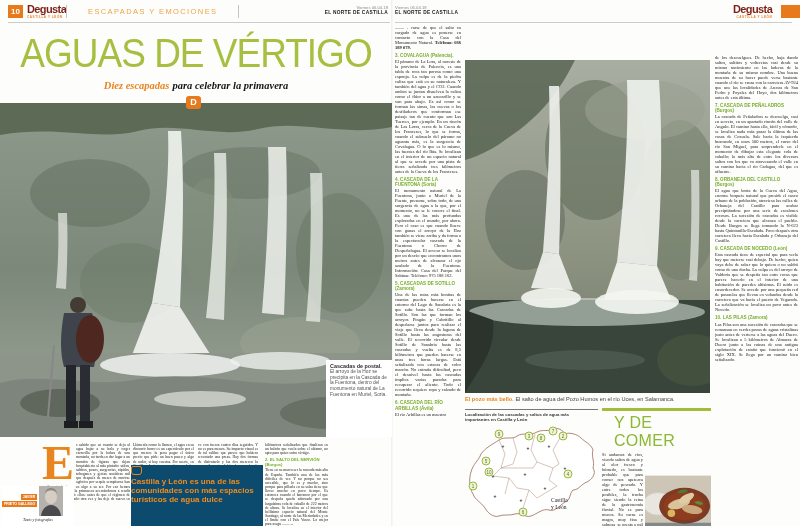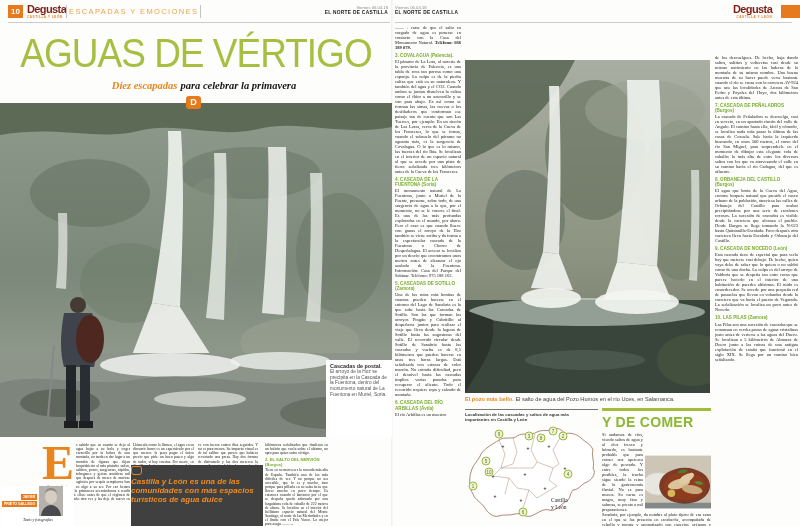--- a/index.html
+++ b/index.html
@@ -6,21 +6,21 @@
   #spread{position:relative;width:800px;height:526px;background:#fdfdfb;overflow:hidden;
           font-family:"Liberation Sans",sans-serif;color:#1b1b1b;}
   #spread *{box-sizing:border-box;}
   .abs{position:absolute;}
 
   
   .pgbadge{width:15px;height:13px;background:#e87a1e;color:#fff;font:bold 8px/13px "Liberation Sans",sans-serif;text-align:center;}
   .brand{line-height:1;}
   .brand .bname{font-weight:bold;font-size:11px;letter-spacing:-0.6px;color:#7d1f15;}
   .brand .bsub{font-size:3px;letter-spacing:0.6px;color:#e87a1e;font-weight:bold;margin-top:1px;}
-  .sectionname{font-size:7.5px;letter-spacing:1.4px;color:#efa449;padding:2px 2px;
+  .sectionname{font-size:7.5px;letter-spacing:1.4px;color:#efa449;padding:2px 21px;
                border-left:1px solid #c4c4c4;border-right:1px solid #c4c4c4;}
   .dateblk{line-height:1.2;}
   .dateblk .d1{font-size:4.2px;color:#8a8a8a;}
   .dateblk .d2{font-size:4.8px;font-weight:bold;color:#1a1a1a;letter-spacing:0.3px;}
   .hrule{height:1px;background:#cccccc;}
 
   
   .headline{width:392px;text-align:center;font-size:37px;font-weight:500;color:#a6bf41;
             letter-spacing:-1px;transform:scaleY(1.08);transform-origin:center top;line-height:1;}
   .kicker{width:392px;text-align:center;font-family:"Liberation Serif",serif;font-style:italic;
@@ -45,21 +45,21 @@
 
   
   .col{top:443px;height:83px;overflow:hidden;font-family:"Liberation Serif",serif;
        font-size:3.8px;line-height:4.15px;text-align:justify;}
   .dropcap{float:left;font-family:"Liberation Serif",serif;font-weight:bold;color:#e8851f;
            font-size:48px;line-height:40px;padding-right:2px;}
   .sec-title{font-family:"Liberation Sans",sans-serif;font-weight:bold;color:#79ad2e;
              font-size:4.2px;line-height:4.7px;margin:2.5px 0 1px;text-align:left;}
 
   
-  .quote{background:#404040;z-index:3;padding-top:1px;font-style:italic;}
+  .quote{background:#0c4a6e;z-index:3;padding-top:1px;}
   .qicon{width:11px;height:9px;border:1.5px solid #e8851f;border-radius:2px 2px 3px 3px;}
   .qtext{font-weight:bold;color:#ef8c1f;font-size:8px;line-height:9px;margin-top:2px;}
 
   
   .byline{background:#fff;z-index:3;}
   .byrow{display:flex;align-items:flex-start;}
   .chips{display:flex;flex-direction:column;align-items:flex-end;margin-right:2px;margin-top:8px;}
   .chip{background:#e87a1e;color:#fff;font-size:3.5px;font-weight:bold;padding:1px 2px;margin-bottom:1px;white-space:nowrap;}
   .byrole{font-family:"Liberation Serif",serif;font-style:italic;font-size:4px;color:#222;margin-top:1px;text-align:center;width:100%;}
 
@@ -68,21 +68,21 @@
   .rcol .sec-title{font-size:4.6px;line-height:5.1px;margin:3px 0 1px;}
   .rcol b{font-weight:bold;}
 
   
   .mapblk{border-top:1px solid #777;padding-top:2px;}
   .map-title{font-size:4.3px;line-height:5px;font-weight:bold;color:#333;width:112px;}
   .mapsvg{margin-top:2px;}
 
   
   .comerbar{height:3px;background:#a2bd3a;}
-  .comer-title{font-size:14px;font-weight:bold;color:#8cb832;letter-spacing:0.3px;margin:3px 0 2px;}
+  .comer-title{font-size:16px;font-weight:normal;color:#8cb832;letter-spacing:0.3px;margin:3px 12px 2px;}
   .comer-text{font-family:"Liberation Serif",serif;font-size:4.4px;line-height:5px;text-align:justify;color:#1b1b1b;height:96px;overflow:hidden;}
   .foodfloat{float:right;width:66px;height:56px;margin:22px 0 0 2px;}
   .foodfloat svg{display:block;width:100%;height:100%;}
 
   .gutter{left:391px;top:0;width:3px;height:526px;background:linear-gradient(90deg,#eee,#fff);}
 </style>
 </head>
 <body>
 
 <div id="spread">
@@ -106,21 +106,21 @@
   <div class="abs brand" style="left:733px;top:4px;text-align:right;">
     <div class="bname">Degusta</div>
     <div class="bsub">CASTILLA Y LEÓN</div>
   </div>
   <div class="abs pgbadge" style="left:781px;top:5px;padding-left:20px;">11</div>
   <div class="abs hrule" style="left:395px;top:22px;width:397px;"></div>
 
   <div class="abs gutter"></div>
 
   <div class="abs headline" style="left:0;top:34px;">AGUAS DE VÉRTIGO</div>
-  <div class="abs kicker" style="left:8px;top:80px;font-style:italic;">
+  <div class="abs kicker" style="left:0;top:80px;font-style:italic;">
     <span class="k1">Diez escapadas</span><span class="k2">para celebrar la primavera</span>
   </div>
   <div class="abs dicon" style="left:186px;top:96px;">D</div>
 
   <div class="abs photoframe" style="left:0;top:103px;width:392px;height:334px;">
     <svg viewBox="0 0 392 334" preserveAspectRatio="none">
       <defs>
         <linearGradient id="rockL" x1="0" y1="0" x2="0" y2="1">
           <stop offset="0" stop-color="#8e9a8c"></stop>
             <stop offset="0.5" stop-color="#7b887a"></stop>

